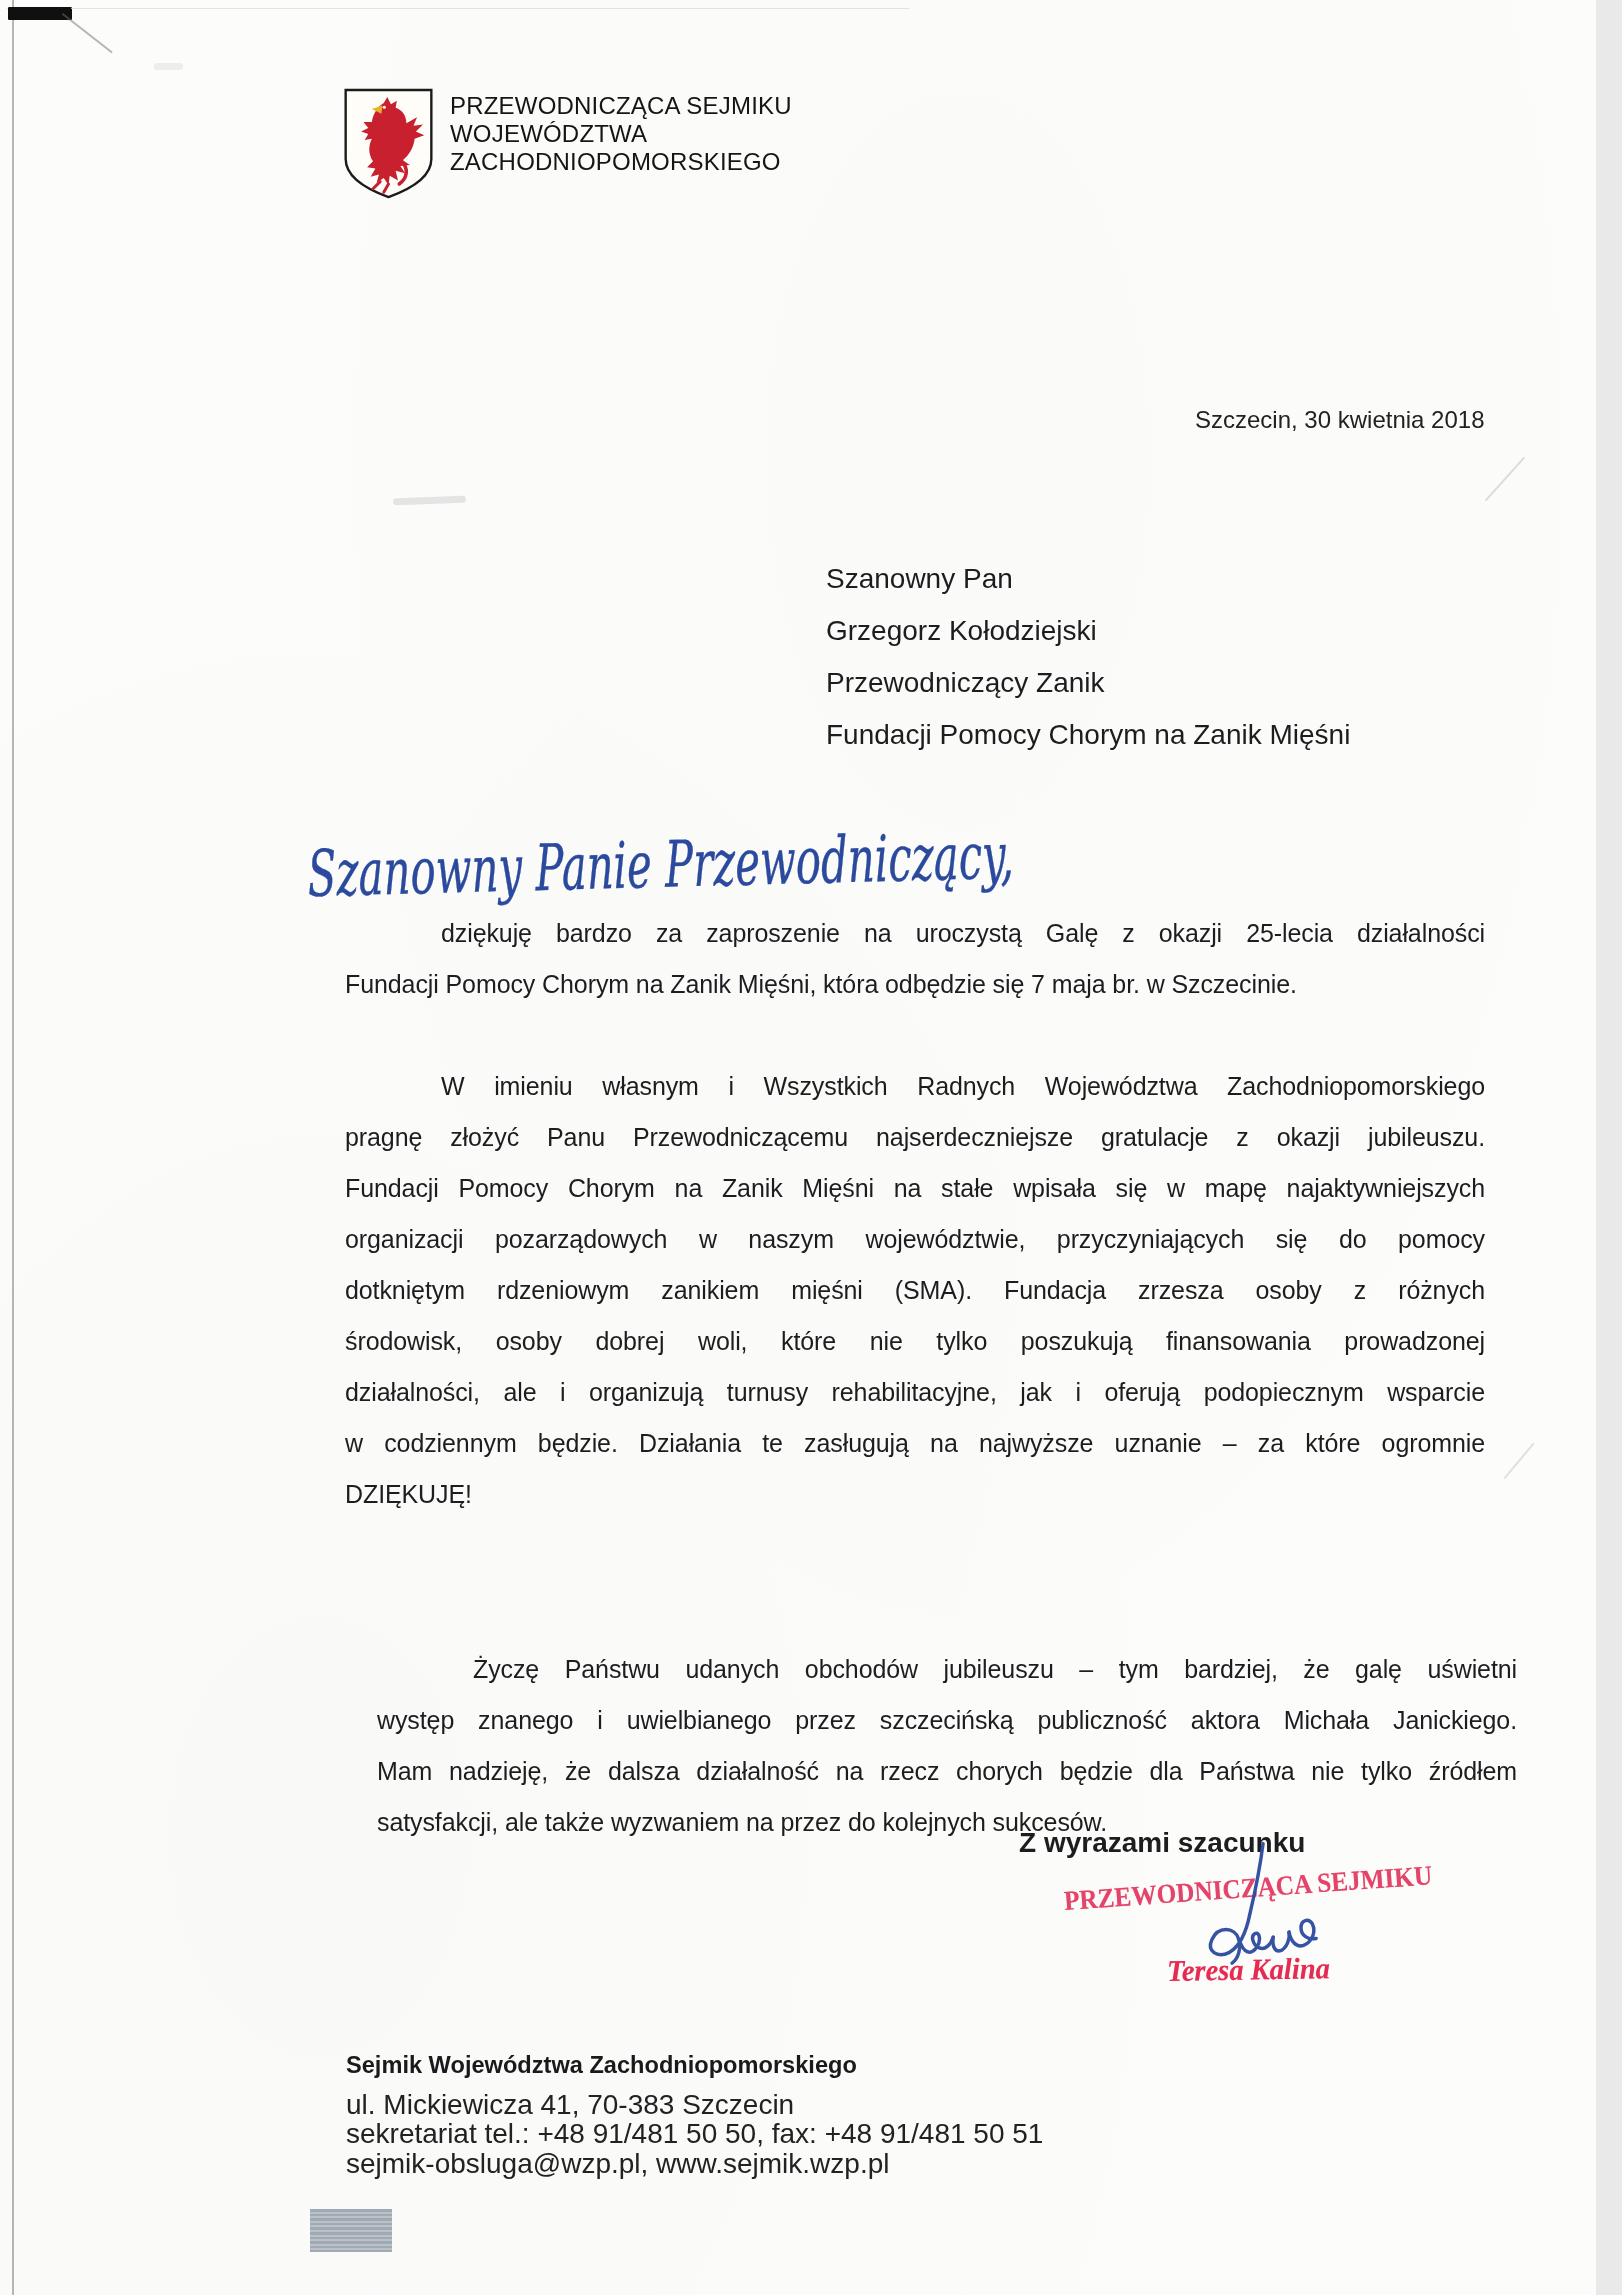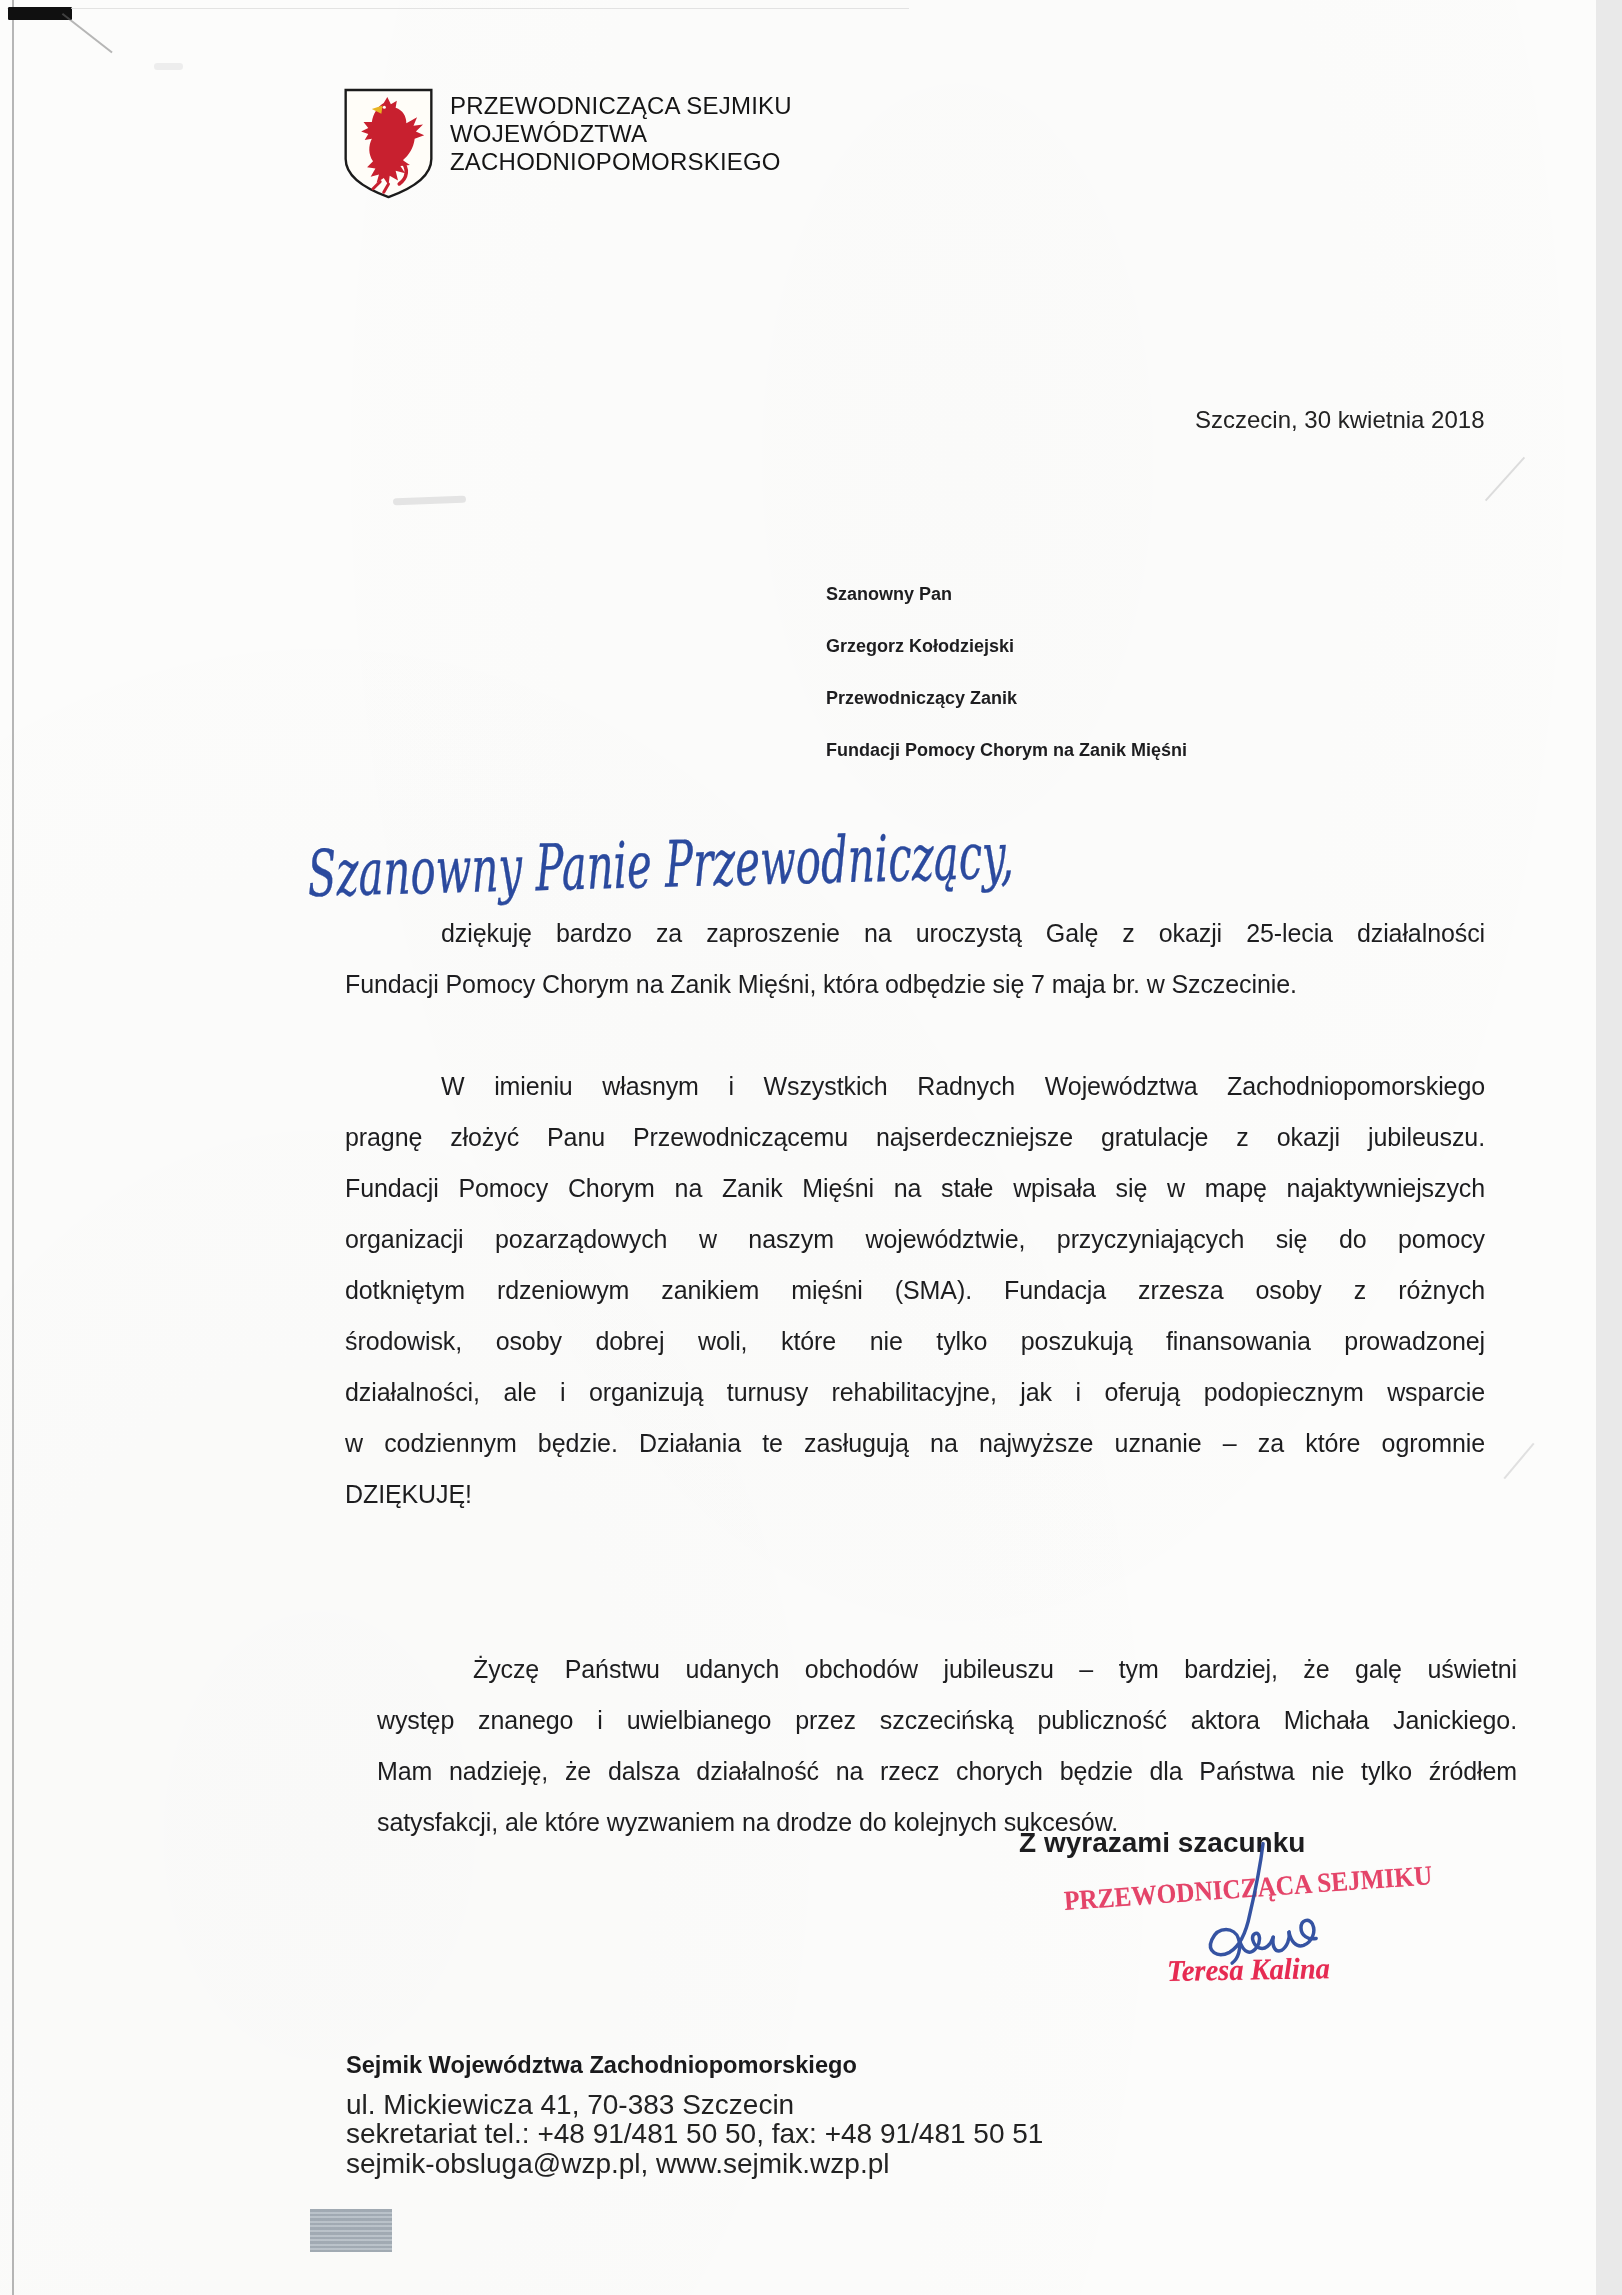--- a/index.html
+++ b/index.html
@@ -27,21 +27,21 @@
   .crease2{left:1518px;top:1438px;width:2px;height:46px;background:#e0e0e0;transform:rotate(40deg);}
   .gray-block{
     left:310px;top:2209px;width:82px;height:43px;opacity:.9;
     background:repeating-linear-gradient(180deg,#97a1ab 0 2.6px,#b3bcc4 2.6px 4.6px);
   }
   
   .logo{left:338px;top:84px;width:101px;height:119px;}
   .org-name{left:450px;top:92px;font-size:24px;line-height:28px;letter-spacing:0.2px;color:#151515;white-space:nowrap;}
   
   .dateline{left:1195px;top:406px;font-size:24px;color:#222;white-space:nowrap;text-align:center;}
-  .addressee{left:826px;top:568px;font-size:18px;font-weight:bold;line-height:52px;white-space:nowrap;}
+  .addressee{left:826px;top:553px;font-size:28px;font-weight:normal;line-height:52px;white-space:nowrap;}
   
   .salutation{left:302px;top:810px;width:759px;height:137px;}
   .salutation text{
     font-family:"DejaVu Serif", serif; font-style:italic; font-size:98px;
     fill:var(--hand-blue); stroke:var(--hand-blue); stroke-width:.6px;
   }
   
   .para{left:345px;width:1140px;font-size:25px;letter-spacing:-0.1px;line-height:51px;color:var(--ink);}
   .p1{top:908px;} .p2{top:1061px;} .p3{top:1644px;margin-left:32px;}
   .bodyline{text-align:justify;text-align-last:justify;height:51px;white-space:normal;}
@@ -122,21 +122,21 @@
       <div class="bodyline">dotkniętym rdzeniowym zanikiem mięśni (SMA). Fundacja zrzesza osoby z różnych</div>
       <div class="bodyline">środowisk, osoby dobrej woli, które nie tylko poszukują finansowania prowadzonej</div>
       <div class="bodyline">działalności, ale i organizują turnusy rehabilitacyjne, jak i oferują podopiecznym wsparcie</div>
       <div class="bodyline">w codziennym będzie. Działania te zasługują na najwyższe uznanie – za które ogromnie</div>
       <div class="bodyline lastline">DZIĘKUJĘ!</div>
     </div>
   <div class="abs para p3">
       <div class="bodyline firstline">Życzę Państwu udanych obchodów jubileuszu – tym bardziej, że galę uświetni</div>
       <div class="bodyline">występ znanego i uwielbianego przez szczecińską publiczność aktora Michała Janickiego.</div>
       <div class="bodyline">Mam nadzieję, że dalsza działalność na rzecz chorych będzie dla Państwa nie tylko źródłem</div>
-      <div class="bodyline lastline">satysfakcji, ale które wyzwaniem na drodze do kolejnych sukcesów.</div>
+      <div class="bodyline lastline">satysfakcji, ale także wyzwaniem na przez do kolejnych sukcesów.</div>
     </div>
 
   <div class="abs closing-phrase">Z wyrazami szacunku</div>
   <div class="abs stamp">PRZEWODNICZĄCA SEJMIKU</div>
   <svg class="abs signature-svg" viewBox="0 0 310 245">
     <g fill="none" stroke="var(--hand-blue)" stroke-width="5.5" stroke-linecap="round" opacity=".95">
       <path d="M163,8 C158,48 150,86 142,120 C138,140 130,168 110,180 C90,190 74,178 82,160 C92,138 118,140 124,158 C129,173 124,190 114,197"></path>
       <path d="M126,162 C132,180 143,186 153,172 C160,162 158,148 151,150 C143,153 146,168 157,173 C166,177 175,168 179,156"></path>
       <path d="M179,156 C177,170 182,181 192,177 C201,172 206,158 204,148"></path>
       <path d="M204,148 C207,162 215,173 227,169 C241,163 247,147 241,135 C235,125 223,129 223,141 C223,153 234,161 247,158"></path>

